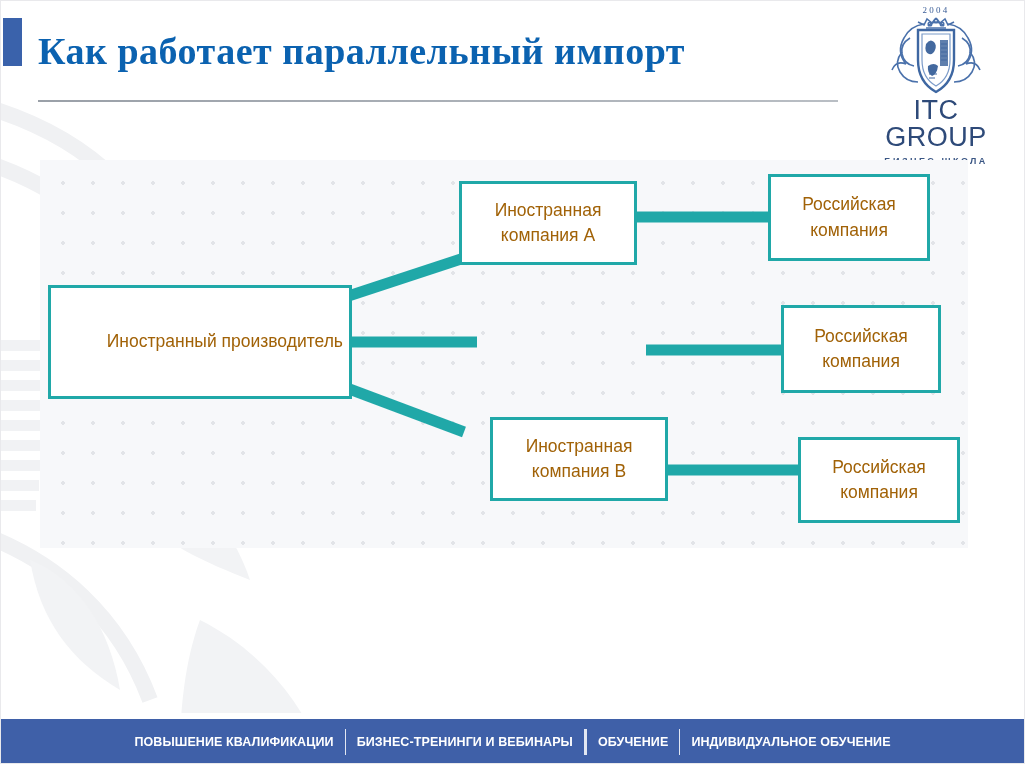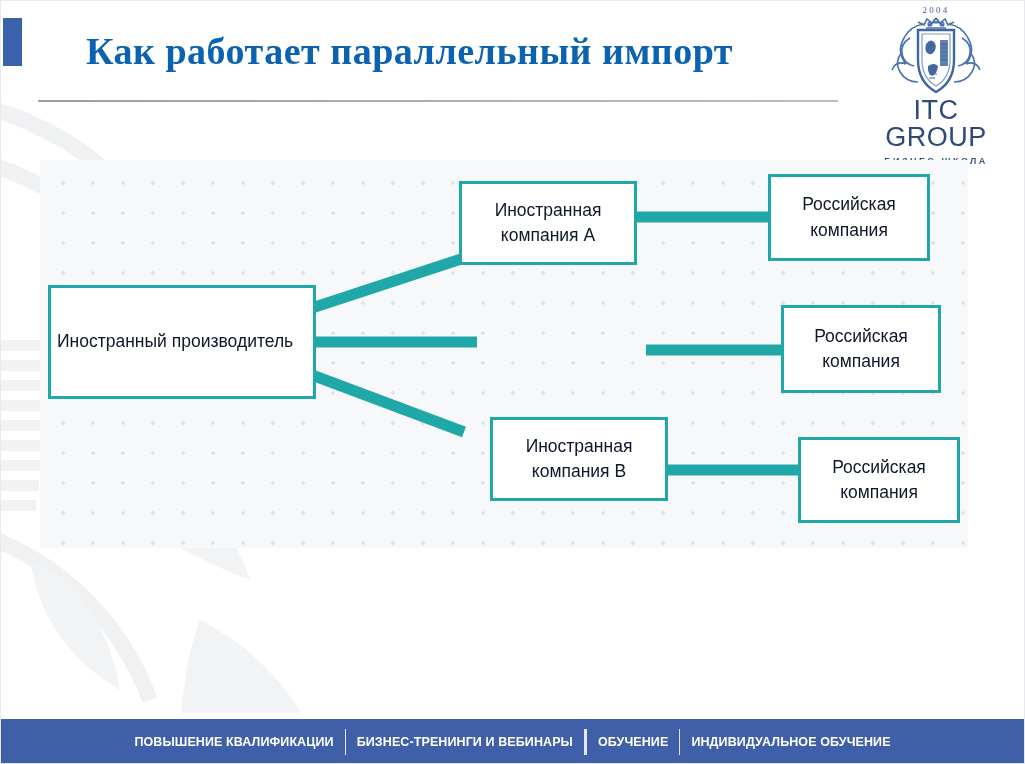--- a/index.html
+++ b/index.html
@@ -62,21 +62,20 @@
   .slide-title {
     position: absolute;
     left: 38px; top: 29px;
     width: 800px;
     font-family: "Liberation Serif", "DejaVu Serif", serif;
     font-weight: bold;
     font-size: 38px;
     letter-spacing: 0.5px;
     color: #0b62b0;
     white-space: nowrap;
-    margin-left: 48px;
   }
   .title-rule {
     position: absolute;
     left: 38px; top: 100px;
     width: 800px; height: 2px;
     background: linear-gradient(to right, #9aa0a8, #b9bec4);
   }
 
   
   .logo {
@@ -120,32 +119,32 @@
     left: 0; top: 0;
     width: 928px; height: 388px;
   }
 
   .node {
     position: absolute;
     background: #ffffff;
     border: 3px solid #20a8a8;
     display: flex;
     align-items: center;
-    justify-content: flex-start;
+    justify-content: flex-end;
     text-align: center;
     font-size: 17.5px;
     line-height: 1.45;
-    color: #0f172a;
+    color: #a16207;
     font-family: "Liberation Sans", "DejaVu Sans", sans-serif;
     padding: 2px 6px;
     z-index: 3;
   }
 
   
-  .node-producer  { left: 8px;   top: 125px; width: 268px; height: 114px; }
+  .node-producer  { left: 8px;   top: 125px; width: 304px; height: 114px; }
   .node-foreign-a { left: 419px; top: 21px;  width: 178px; height: 84px; }
   .node-distrib   { left: 432px; top: 131px; width: 178px; height: 105px; }
   .node-foreign-b { left: 419px; top: 257px; width: 178px; height: 84px; margin-left: 31px; }
   .node-russian-1 { left: 728px; top: 14px;  width: 162px; height: 87px; }
   .node-russian-2 { left: 741px; top: 145px; width: 160px; height: 88px; }
   .node-russian-3 { left: 758px; top: 277px; width: 162px; height: 86px; z-index: 4; }
 
   
   .footer {
     position: absolute;

